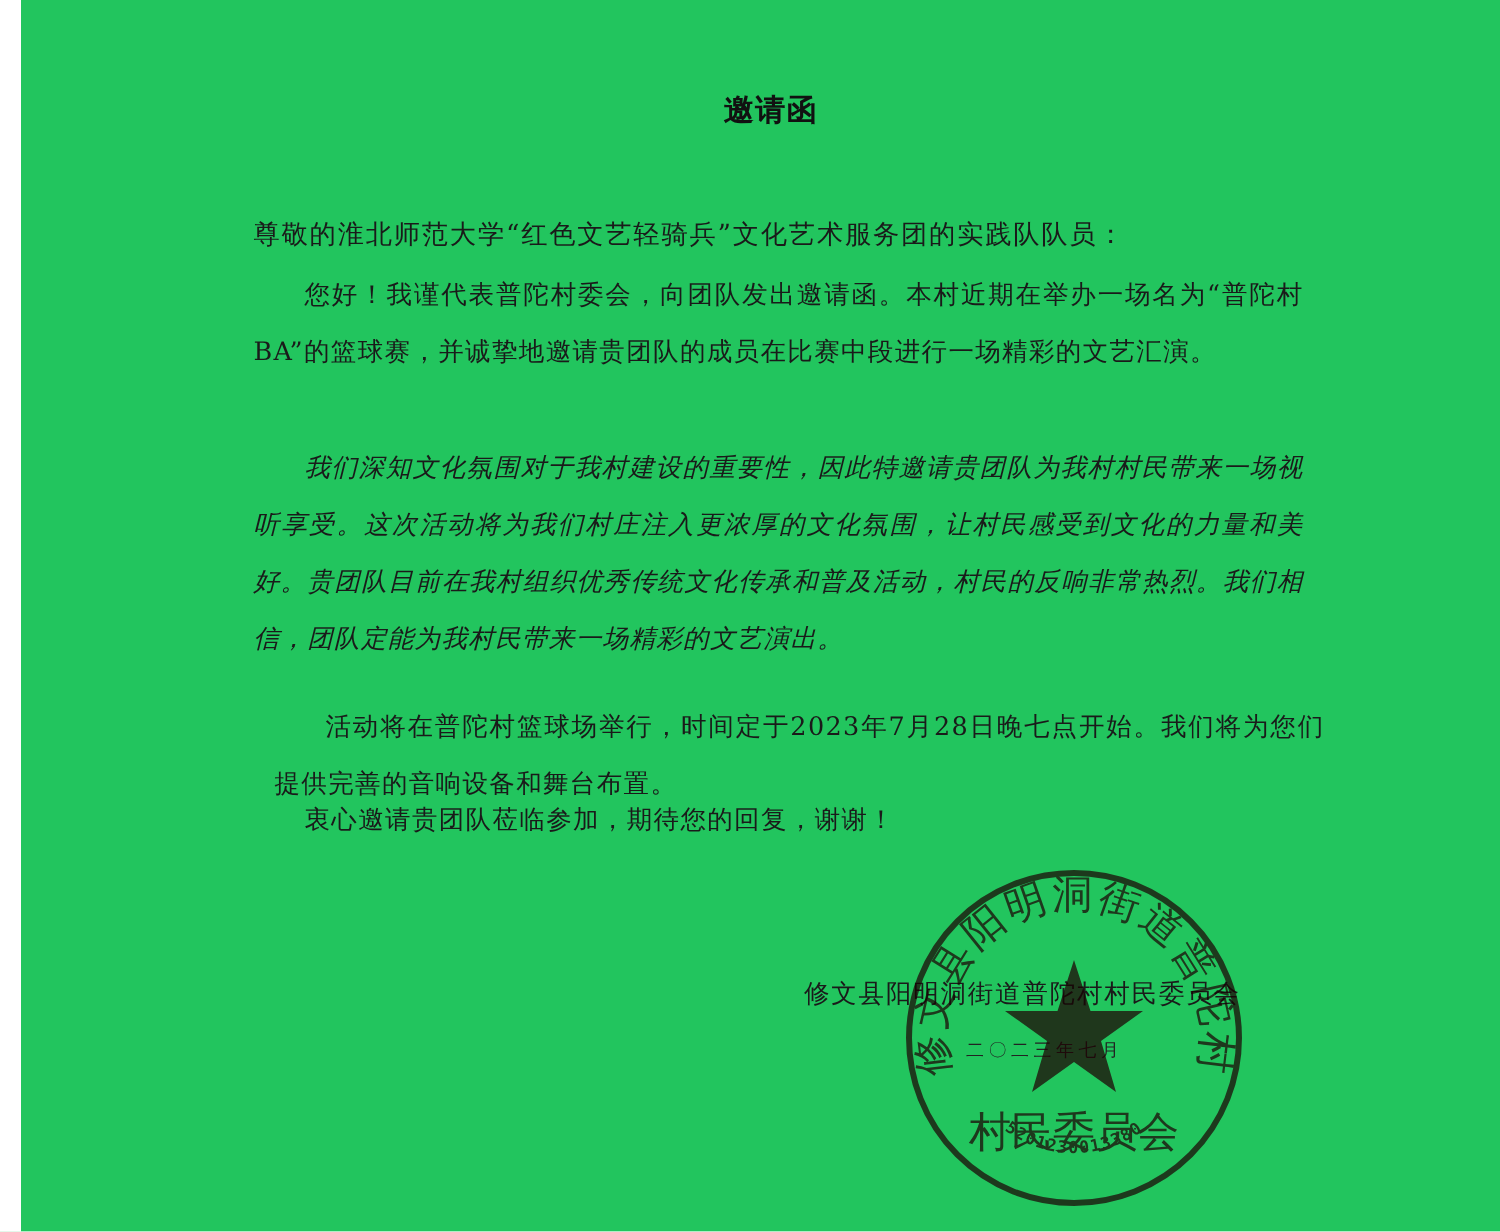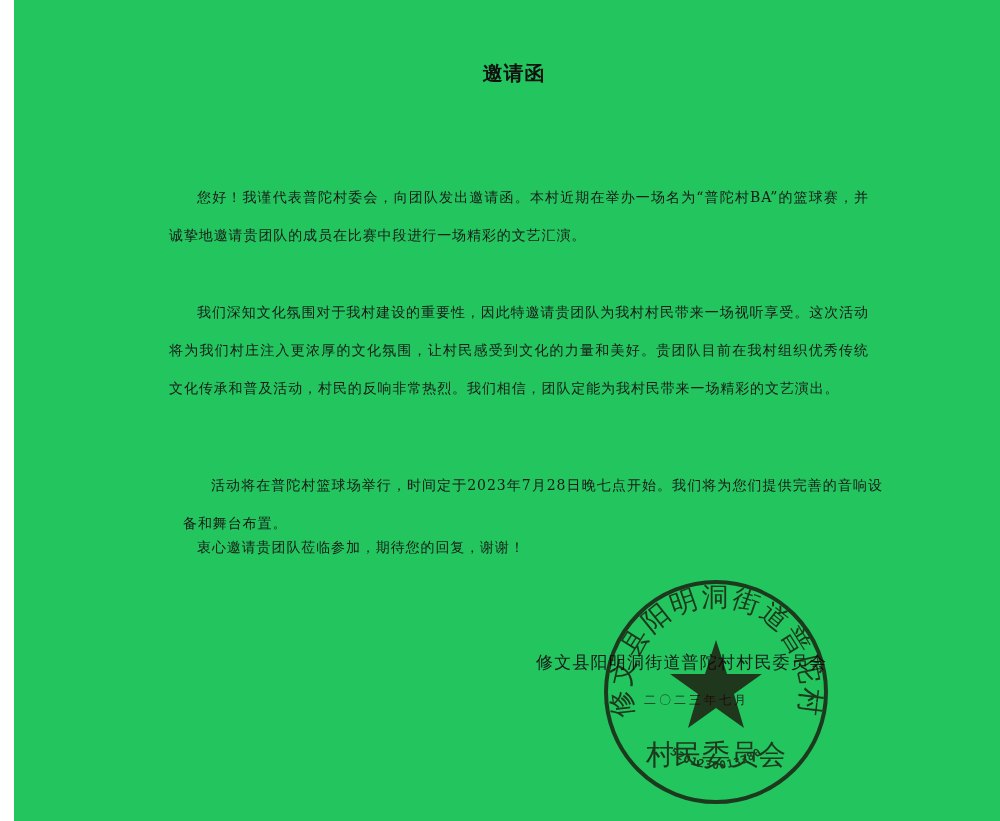--- a/index.html
+++ b/index.html
@@ -39,28 +39,28 @@
       left: 155px;
       top: 144px;
       font-size: 17.5px;
       letter-spacing: 1.2px;
       white-space: nowrap;
     }
     .body-text {
       position: absolute;
       left: 155px;
       width: 700px;
-      font-size: 14px;
+      font-size: 17px;
       line-height: 38px;
       letter-spacing: 0.9px;
       text-indent: 2em;
       text-align: justify;
     }
     .p1 { top: 178px; }
-    .p2 { top: 293px; }
+    .p2 { top: 293px; font-style: italic; }
     .p3 { top: 452px; }
     .p4 { top: 528px; }
     .signature {
       position: absolute;
       left: 522px;
       top: 651px;
       font-size: 17px;
       letter-spacing: 1.2px;
       white-space: nowrap;
       z-index: 1;
@@ -87,20 +87,21 @@
       mix-blend-mode: multiply;
     }
   </style>
 </head>
 <body>
 
 <div class="page">
 
   <div class="title">邀请函</div>
 
+  <div class="salutation">尊敬的淮北师范大学“红色文艺轻骑兵”文化艺术服务团的实践队队员：</div>
 
   <p class="body-text p1" style="margin:0;">您好！我谨代表普陀村委会，向团队发出邀请函。本村近期在举办一场名为“普陀村BA”的篮球赛，并诚挚地邀请贵团队的成员在比赛中段进行一场精彩的文艺汇演。</p>
   <p class="body-text p2" style="margin:0;">我们深知文化氛围对于我村建设的重要性，因此特邀请贵团队为我村村民带来一场视听享受。这次活动将为我们村庄注入更浓厚的文化氛围，让村民感受到文化的力量和美好。贵团队目前在我村组织优秀传统文化传承和普及活动，村民的反响非常热烈。我们相信，团队定能为我村民带来一场精彩的文艺演出。</p>
   <p class="body-text p3" style="margin:14px;">活动将在普陀村篮球场举行，时间定于2023年7月28日晚七点开始。我们将为您们提供完善的音响设备和舞台布置。</p>
   <p class="body-text p4" style="margin:0; top:528px;">衷心邀请贵团队莅临参加，期待您的回复，谢谢！</p>
 
   <div class="signature">修文县阳明洞街道普陀村村民委员会</div>
   <div class="sign-date">二〇二三年七月</div>
 
   <svg class="stamp" viewBox="0 0 228 228" xmlns="http://www.w3.org/2000/svg">

